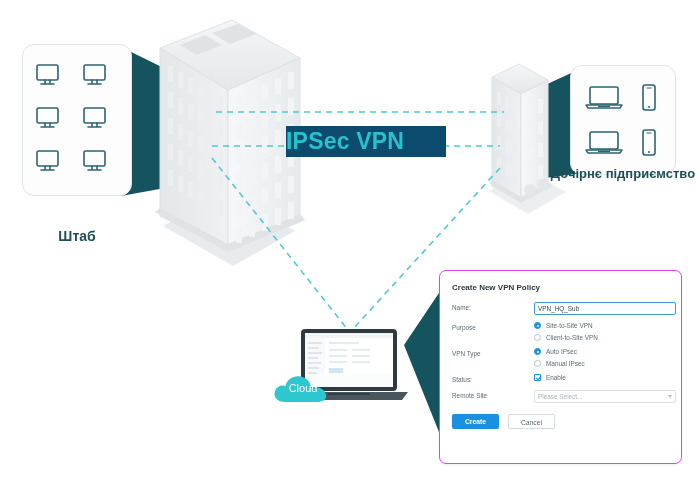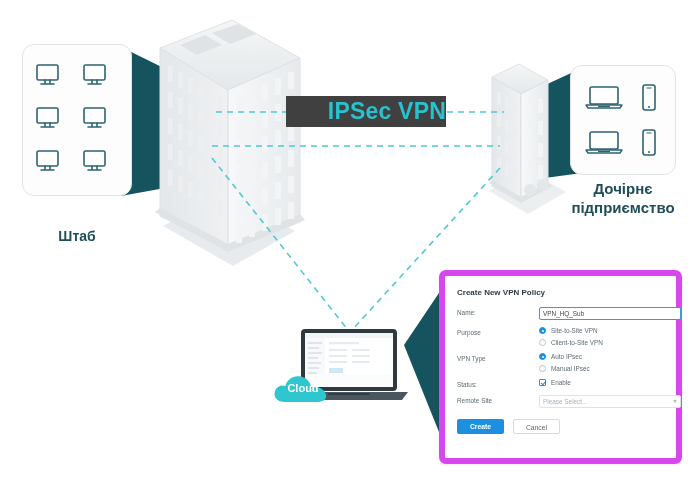--- a/index.html
+++ b/index.html
@@ -24,44 +24,44 @@
      display:grid;grid-template-columns:1.35fr 1fr;grid-template-rows:1fr 1fr;
      padding:10px 8px;gap:2px;place-items:center;}
   .ico{display:block;}
 
   
   .caption{
     position:absolute;text-align:center;color:#1f4e58;
     font-weight:bold;font-size:14px;line-height:1.25;z-index:6;
   }
   #hq-caption{left:10px;top:198px;width:134px;margin-top:30px;}
-  #sub-caption{left:548px;top:180px;width:150px;font-size:15px;}
+  #sub-caption{left:548px;top:166px;width:150px;font-size:13px;}
   #controller-caption{left:258px;top:406px;width:175px;font-size:13.5px;}
 
   
   #vpn-label{
-    position:absolute;left:286px;top:96px;width:160px;text-align:right;
+    position:absolute;left:286px;top:126px;width:160px;text-align:left;
     color:#29c1cd;font-weight:bold;font-size:23px;letter-spacing:.2px;z-index:7;
-    background:#404040;padding:2px 0;
+    background:#0c4a6e;padding:2px 0;
   }
 
   
   #cloud-badge{position:absolute;left:271px;top:372px;width:64px;height:34px;z-index:9;}
   #cloud-badge .cl-text{
     position:absolute;left:0;top:10px;width:64px;text-align:center;
-    color:#ffffff;font-size:11px;font-weight:bold;
+    color:#ffffff;font-size:11px;font-weight:normal;
   }
 
   
   #laptop{position:absolute;left:288px;top:328px;width:122px;height:78px;z-index:5;}
 
   
   #vpn-dialog{
     position:absolute;left:439px;top:270px;width:243px;height:194px;
-    background:#ffffff;border:6px solid #d946ef;border-radius:7px;
+    background:#ffffff;border:1px solid #d946ef;border-radius:7px;
     box-sizing:border-box;padding:10px 12px 0 12px;z-index:10;
     box-shadow:0 1px 3px rgba(0,0,0,.07);
   }
   #dialog-title{font-size:8px;font-weight:bold;color:#2b3a41;margin:2px 0 10px 0;}
   .frow{display:flex;align-items:flex-start;margin-bottom:7px;}
   .flabel{width:82px;flex:0 0 82px;font-size:6.4px;color:#5d6b72;padding-top:2px;}
   .fctl{flex:1;}
   .tinput{
     box-sizing:border-box;width:142px;height:13px;border:1px solid #3c9ad6;
     border-radius:2px;font-size:6.4px;color:#3a474e;padding:0 3px;

